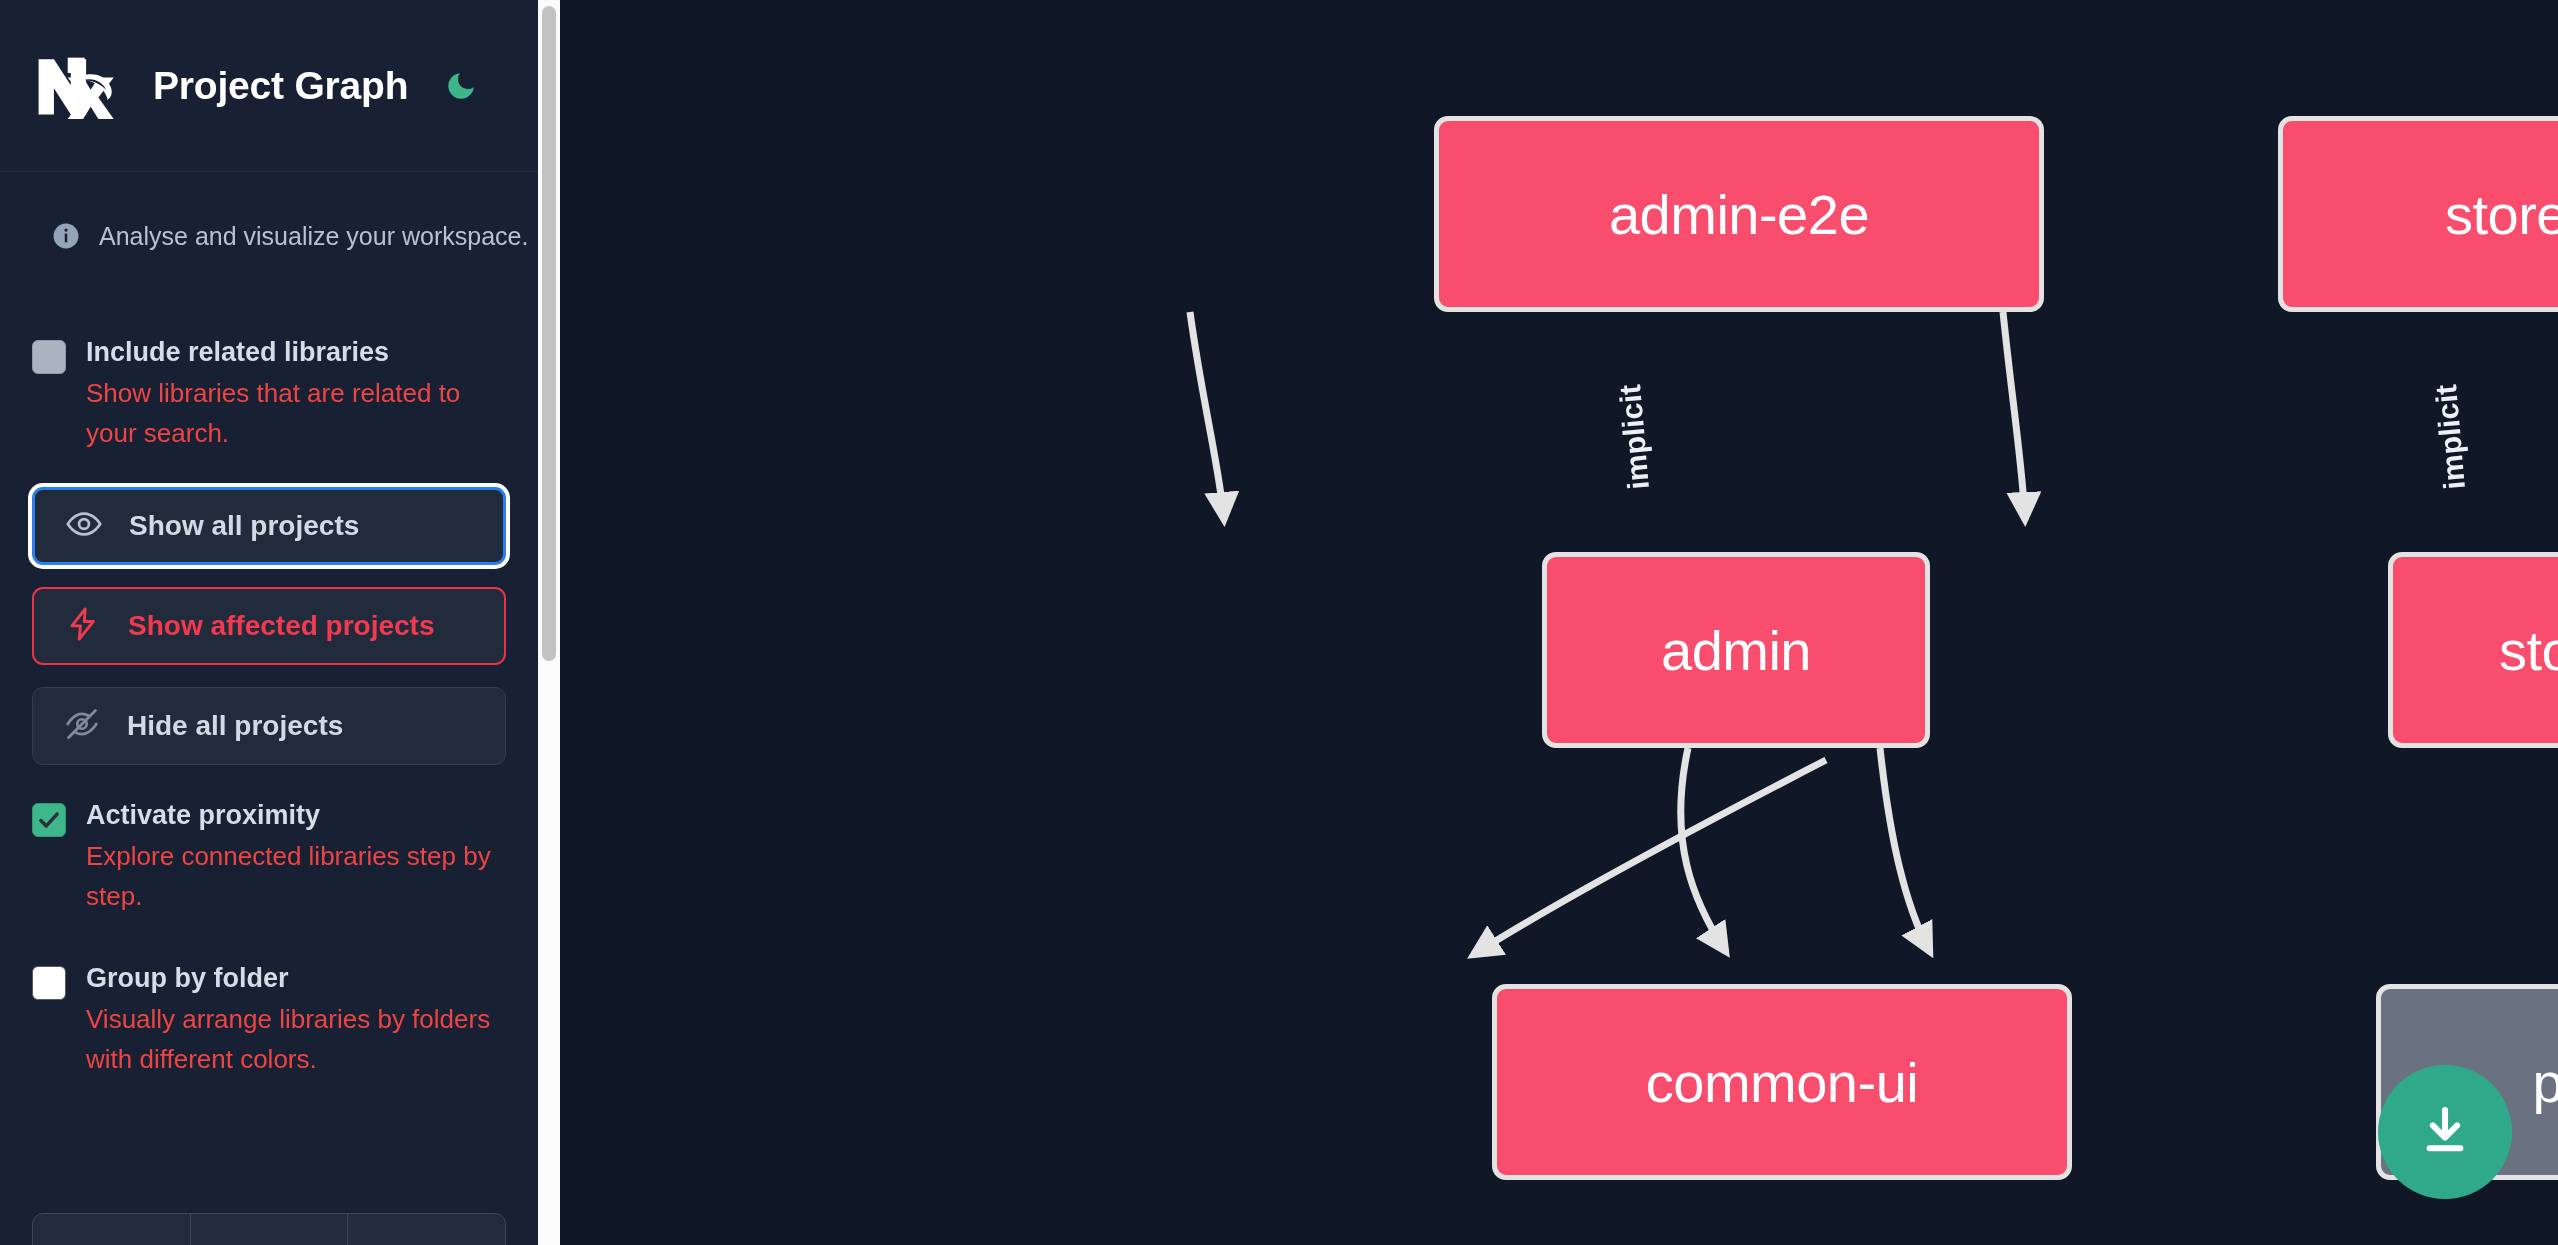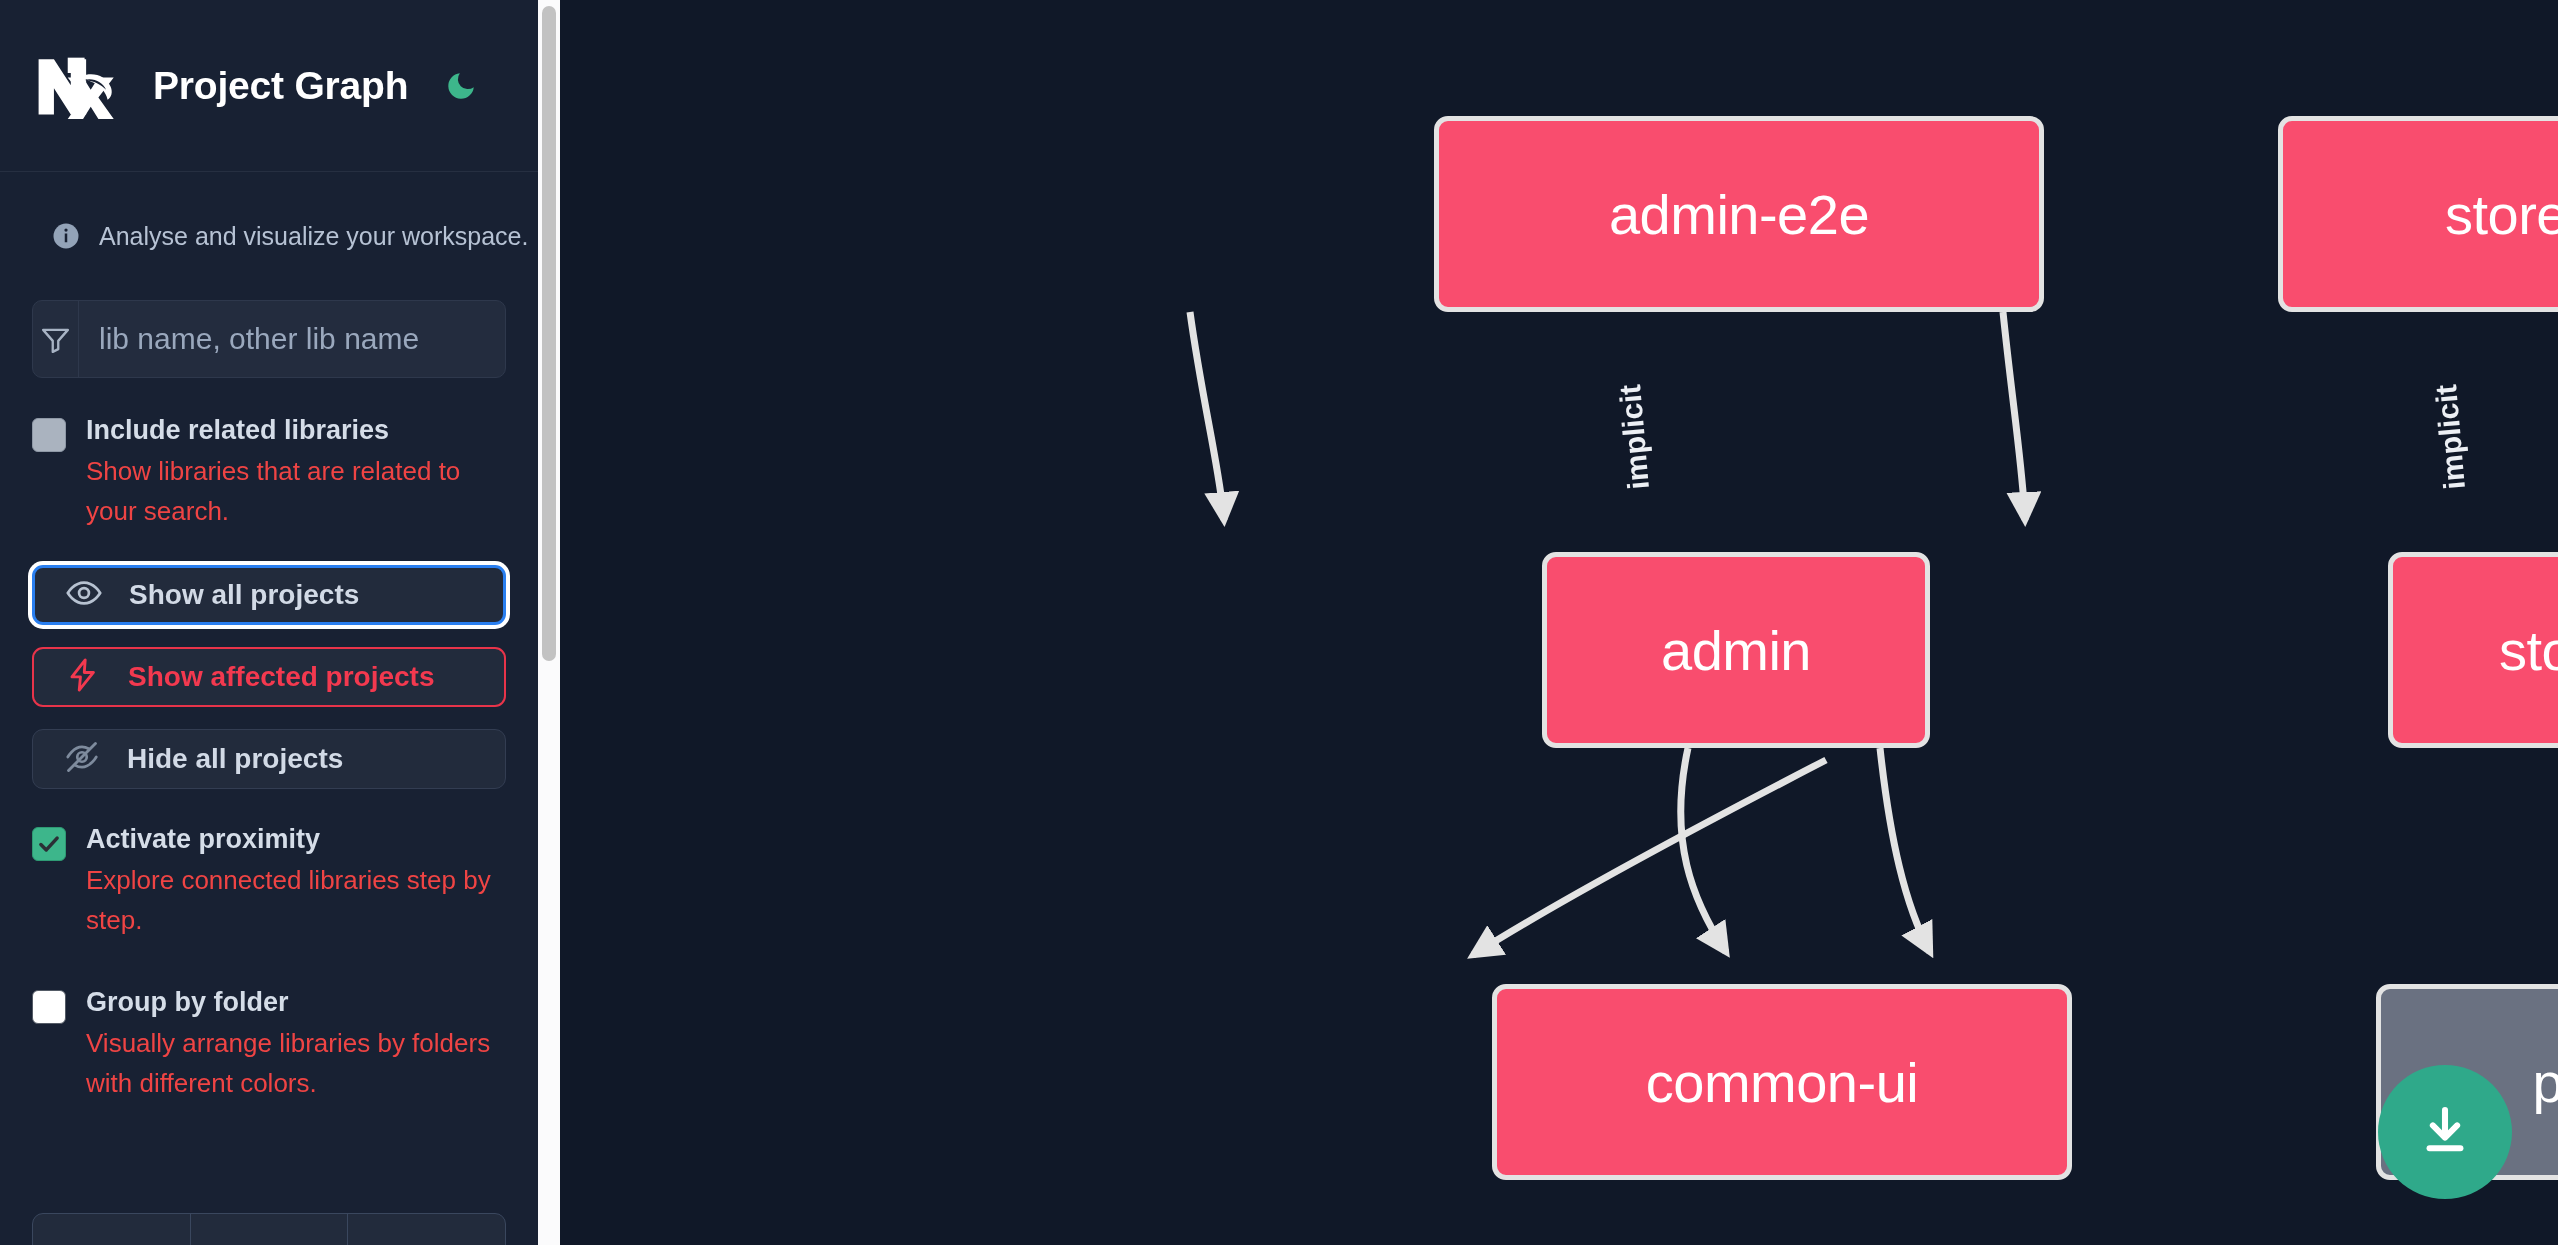--- a/index.html
+++ b/index.html
@@ -94,21 +94,21 @@
   .chk-title {
     color: #d5dde8; font-size: 27px; font-weight: 700; line-height: 36px;
   }
   .chk-desc {
     color: #ef4444; font-size: 26px; line-height: 40px; margin-top: 3px;
   }
 
   .btn-stack { padding: 34px 32px 0 32px; display: flex; flex-direction: column; gap: 22px; }
   .gbtn {
     position: relative;
-    height: 60px;
+    height: 78px;
     background: #222b3c;
     border: 1px solid #333d52;
     border-radius: 11px;
     display: flex; align-items: center;
     padding: 4px 30px;
     gap: 26px;
     cursor: pointer;
   }
   .gbtn .lbl { font-size: 28px; font-weight: 700; color: #d2dae6; white-space: nowrap; }
   .gbtn svg { width: 38px; height: 38px; flex: 0 0 38px; }
@@ -223,30 +223,20 @@
         <span class="info-icon">
           <svg viewBox="0 0 24 24" xmlns="http://www.w3.org/2000/svg">
             <circle cx="12" cy="12" r="10" fill="#93a3b8"></circle>
             <rect x="11" y="10" width="2" height="7" fill="#182133"></rect>
             <circle cx="12" cy="7.2" r="1.3" fill="#182133"></circle>
           </svg>
         </span>
         <span>Analyse and visualize your workspace.</span>
       </div>
 
-      <div class="search-wrap">
-        <div class="search-icon-box">
-          <span class="filter-icon">
-            <svg viewBox="0 0 24 24" xmlns="http://www.w3.org/2000/svg">
-              <path d="M3 5h18l-7 8v6l-4 2v-8z" fill="none" stroke="#a7b3c4" stroke-width="1.7" stroke-linejoin="round"></path>
-            </svg>
-          </span>
-        </div>
-        <input class="search-input" type="text" placeholder="lib name, other lib name" value="" style="">
-      </div>
 
       <div class="check-row">
         <span class="chk unchecked-grey"></span>
         <span class="chk-text">
           <span class="chk-title" style="display:block">Include related libraries</span>
           <span class="chk-desc" style="display:block">Show libraries that are related to your search.</span>
         </span>
       </div>
 
       <div class="btn-stack">

